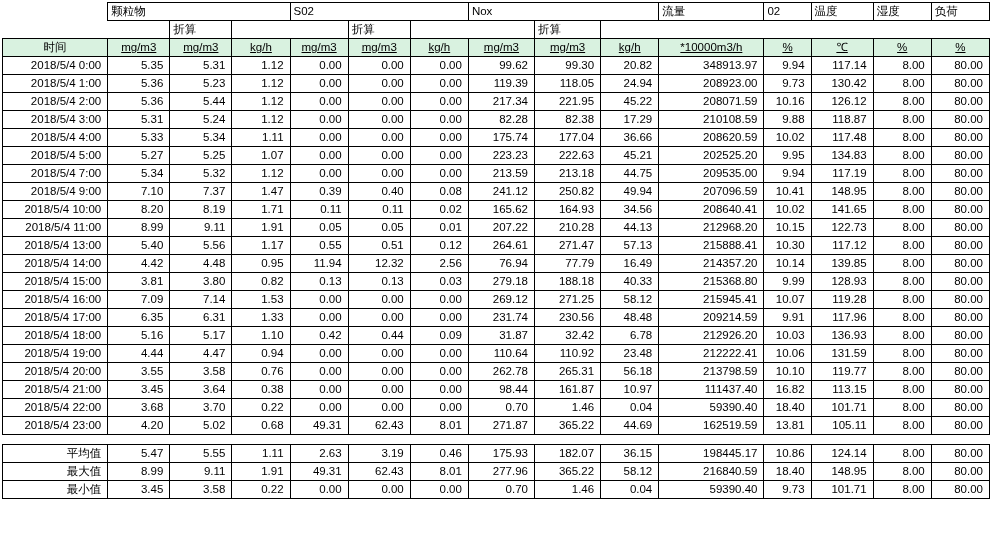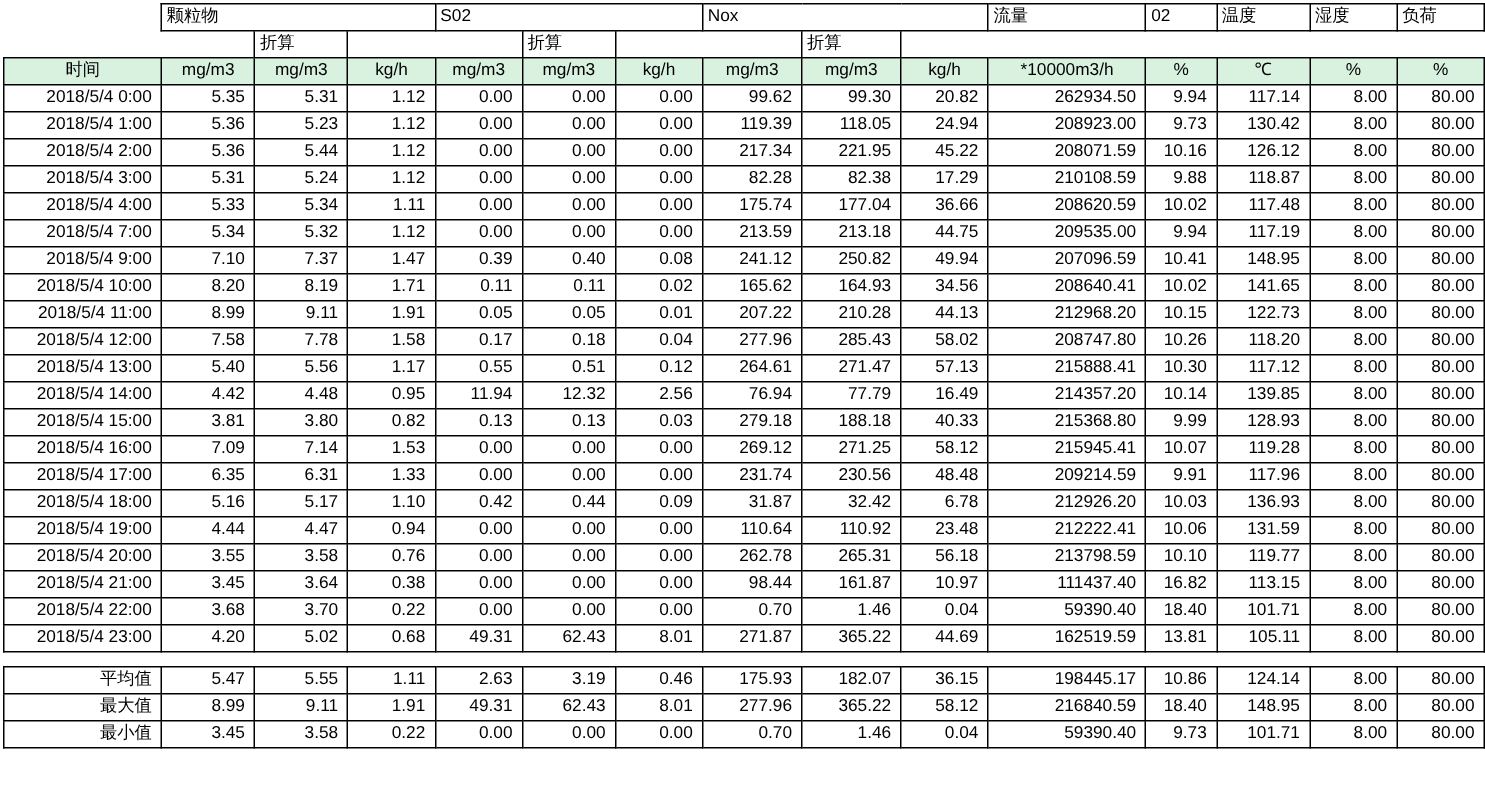--- a/index.html
+++ b/index.html
@@ -21,21 +21,21 @@
     font-size:11.5px;
     font-weight:normal;
     padding:0 3px;
     height:17px;
     line-height:17px;
     white-space:nowrap;
     overflow:hidden;
     box-sizing:border-box;
   }
   .grp{ text-align:left; }
-  .hdr-unit{ text-align:center; background:#d9f2e0; }
+  .hdr-unit{ text-align:center; background:#d9f2e0;text-decoration:underline; }
   .hdr-time{ text-align:center; background:#d9f2e0; font-weight:normal;margin-top:20px;}
   .num{ text-align:right; padding-right:6px; }
   .nob{ border:none; }
   .spacer td{ border:none; height:9px; line-height:9px;}
   .sumlbl{ text-align:right; padding-right:6px;}
   
   col.c0{width:105px}
   col.c1{width:62px}
   col.c2{width:62px}
   col.c3{width:58px}
@@ -123,21 +123,21 @@
           <td class="num">2018/5/4  0:00</td>
           <td class="num">5.35</td>
           <td class="num">5.31</td>
           <td class="num">1.12</td>
           <td class="num">0.00</td>
           <td class="num">0.00</td>
           <td class="num">0.00</td>
           <td class="num">99.62</td>
           <td class="num">99.30</td>
           <td class="num">20.82</td>
-          <td class="num">262934.50</td>
+          <td class="num">348913.97</td>
           <td class="num">9.94</td>
           <td class="num">117.14</td>
           <td class="num">8.00</td>
           <td class="num">80.00</td>
         </tr>
         <tr>
           <td class="num">2018/5/4  1:00</td>
           <td class="num">5.36</td>
           <td class="num">5.23</td>
           <td class="num">1.12</td>
@@ -194,20 +194,37 @@
           <td class="num">1.11</td>
           <td class="num">0.00</td>
           <td class="num">0.00</td>
           <td class="num">0.00</td>
           <td class="num">175.74</td>
           <td class="num">177.04</td>
           <td class="num">36.66</td>
           <td class="num">208620.59</td>
           <td class="num">10.02</td>
           <td class="num">117.48</td>
+          <td class="num">8.00</td>
+          <td class="num">80.00</td>
+        </tr>
+        <tr>
+          <td class="num">2018/5/4  5:00</td>
+          <td class="num">5.27</td>
+          <td class="num">5.25</td>
+          <td class="num">1.07</td>
+          <td class="num">0.00</td>
+          <td class="num">0.00</td>
+          <td class="num">0.00</td>
+          <td class="num">223.23</td>
+          <td class="num">222.63</td>
+          <td class="num">45.21</td>
+          <td class="num">202525.20</td>
+          <td class="num">9.95</td>
+          <td class="num">134.83</td>
           <td class="num">8.00</td>
           <td class="num">80.00</td>
         </tr>
         <tr>
           <td class="num">2018/5/4  7:00</td>
           <td class="num">5.34</td>
           <td class="num">5.32</td>
           <td class="num">1.12</td>
           <td class="num">0.00</td>
           <td class="num">0.00</td>
@@ -266,37 +283,20 @@
           <td class="num">207.22</td>
           <td class="num">210.28</td>
           <td class="num">44.13</td>
           <td class="num">212968.20</td>
           <td class="num">10.15</td>
           <td class="num">122.73</td>
           <td class="num">8.00</td>
           <td class="num">80.00</td>
         </tr>
         <tr>
-          <td class="num">2018/5/4  12:00</td>
-          <td class="num">7.58</td>
-          <td class="num">7.78</td>
-          <td class="num">1.58</td>
-          <td class="num">0.17</td>
-          <td class="num">0.18</td>
-          <td class="num">0.04</td>
-          <td class="num">277.96</td>
-          <td class="num">285.43</td>
-          <td class="num">58.02</td>
-          <td class="num">208747.80</td>
-          <td class="num">10.26</td>
-          <td class="num">118.20</td>
-          <td class="num">8.00</td>
-          <td class="num">80.00</td>
-        </tr>
-        <tr>
           <td class="num">2018/5/4  13:00</td>
           <td class="num">5.40</td>
           <td class="num">5.56</td>
           <td class="num">1.17</td>
           <td class="num">0.55</td>
           <td class="num">0.51</td>
           <td class="num">0.12</td>
           <td class="num">264.61</td>
           <td class="num">271.47</td>
           <td class="num">57.13</td>

